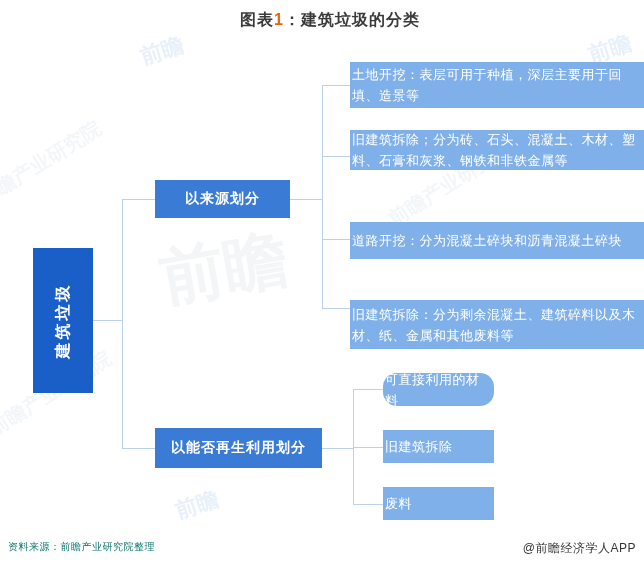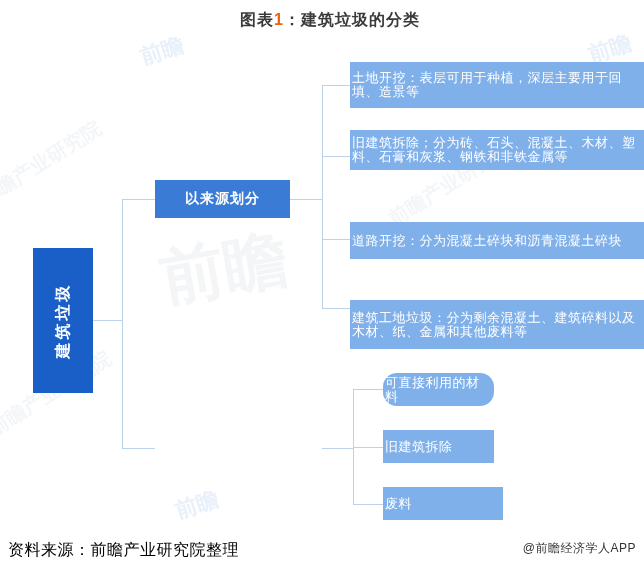--- a/index.html
+++ b/index.html
@@ -72,31 +72,31 @@
     font-weight: bold;
     letter-spacing: 1px;
   }
   #branch1 { left: 155px; top: 180px; width: 135px; height: 38px; }
   #branch2 { left: 155px; top: 428px; width: 167px; height: 40px; }
 
   .leaf-node {
     background: #7fb0ea;
     display: flex; align-items: center;
     font-size: 13px;
-    line-height: 14px;
+    line-height: 21px;
     padding: 2px 6px 2px 2px;
     letter-spacing: 0.5px;
   }
   #leaf-r1 { left: 350px; top: 62px;  width: 294px; height: 46px; }
   #leaf-r2 { left: 350px; top: 130px; width: 294px; height: 40px; }
   #leaf-r3 { left: 350px; top: 222px; width: 337px; height: 37px; }
   #leaf-r4 { left: 350px; top: 300px; width: 294px; height: 49px; }
   #leaf-b1 { left: 383px; top: 373px; width: 111px; height: 33px; border-radius: 14px; }
   #leaf-b2 { left: 383px; top: 430px; width: 111px; height: 33px; }
-  #leaf-b3 { left: 383px; top: 487px; width: 120px; height: 33px; }
+  #leaf-b3 { left: 383px; top: 487px; width: 111px; height: 33px; }
 
   
   .line { position: absolute; background: #bcd2ea; }
   .h { height: 1px; }
   .v { width: 1px; }
   #l-root-trunk      { left: 93px;  top: 320px; width: 29px; }
   #l-trunk-main      { left: 122px; top: 199px; height: 250px; }
   #l-to-branch1      { left: 122px; top: 199px; width: 33px; }
   #l-to-branch2      { left: 122px; top: 448px; width: 33px; }
   #l-b1-out          { left: 290px; top: 199px; width: 32px; }
@@ -108,22 +108,22 @@
   #l-b2-out          { left: 322px; top: 448px; width: 31px; }
   #l-b2-trunk        { left: 353px; top: 389px; height: 116px; }
   #l-b2-b1           { left: 353px; top: 389px; width: 30px; }
   #l-b2-b2           { left: 353px; top: 447px; width: 30px; }
   #l-b2-b3           { left: 353px; top: 504px; width: 30px; }
 
   
   .footer-source {
     position: absolute;
     left: 8px; top: 540px;
-    font-size: 16px;
-    color: #000000;
+    font-size: 10px;
+    color: #0f766e;
     letter-spacing: 0.5px;
   }
   .footer-credit {
     position: absolute;
     right: 8px; top: 540px;
     font-size: 12px;
     font-weight: normal;
     color: #333333;
     letter-spacing: 0.5px;
   }
@@ -162,32 +162,35 @@
   <div class="line h" id="l-b2-b3"></div>
 
   <div class="node root-node">
     <span class="vtext">建筑垃圾</span>
   </div>
 
   <div class="node branch-node" id="branch1">
     <span>以来源划分</span>
   </div>
 
+  <div class="node branch-node" id="branch2">
+    <span>以能否再生利用划分</span>
+  </div>
 
   <div class="node leaf-node" id="leaf-r1">
     <span>土地开挖：表层可用于种植，深层主要用于回填、造景等</span>
   </div>
   <div class="node leaf-node" id="leaf-r2">
     <span>旧建筑拆除；分为砖、石头、混凝土、木材、塑料、石膏和灰浆、钢铁和非铁金属等</span>
   </div>
   <div class="node leaf-node" id="leaf-r3">
     <span>道路开挖：分为混凝土碎块和沥青混凝土碎块</span>
   </div>
   <div class="node leaf-node" id="leaf-r4">
-    <span>建筑工地垃圾：分为剩余混凝土、建筑碎料以及木材、纸、金属和其他废料等</span>
+    <span>旧建筑拆除：分为剩余混凝土、建筑碎料以及木材、纸、金属和其他废料等</span>
   </div>
 
   <div class="node leaf-node" id="leaf-b1">
     <span>可直接利用的材料</span>
   </div>
   <div class="node leaf-node" id="leaf-b2">
     <span>旧建筑拆除</span>
   </div>
   <div class="node leaf-node" id="leaf-b3">
     <span>废料</span>

